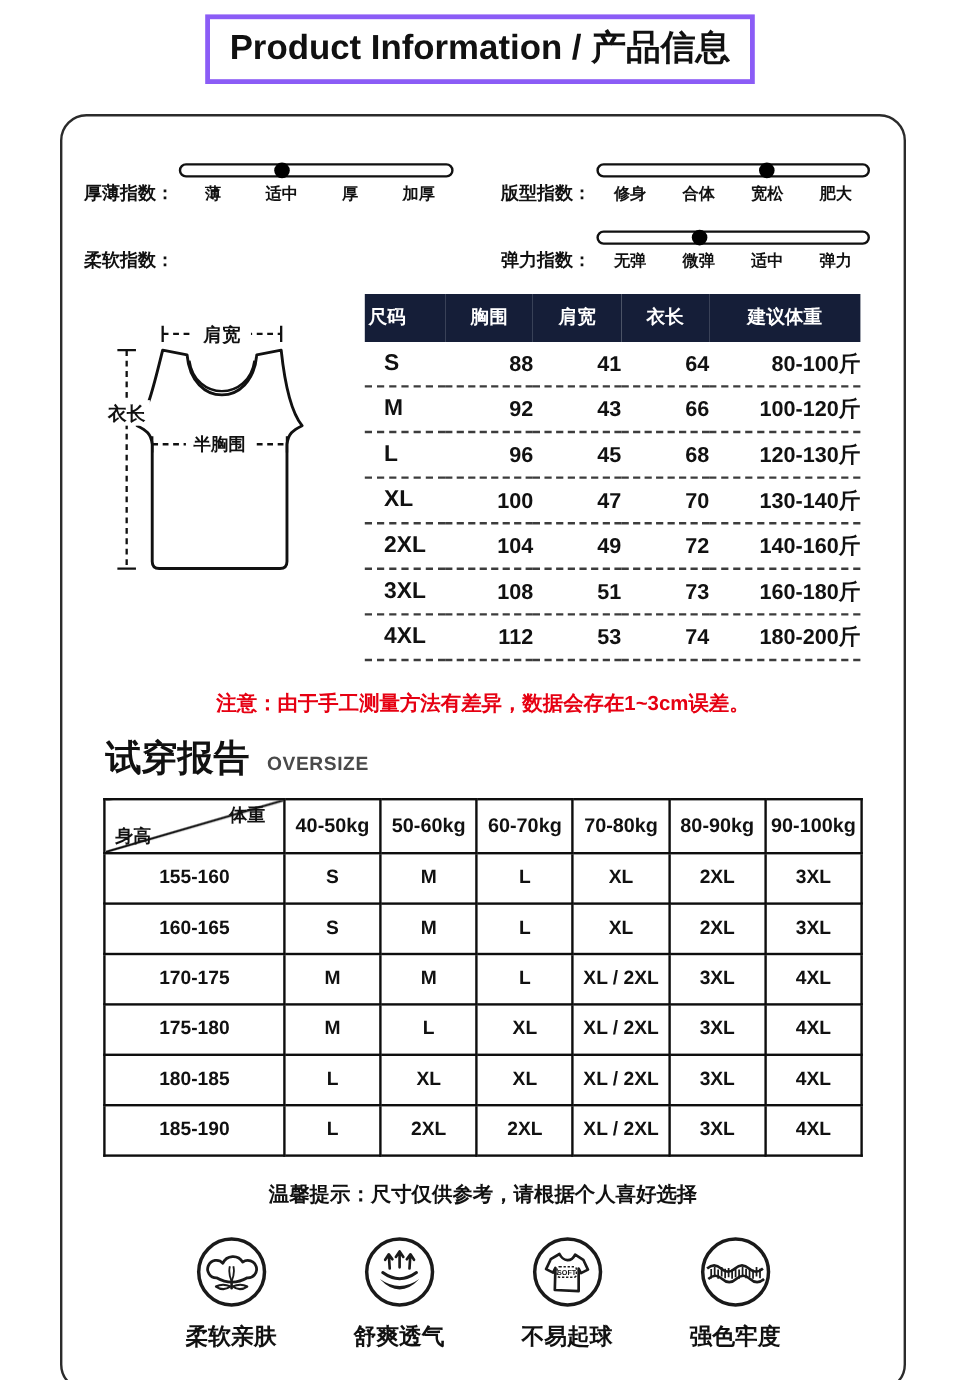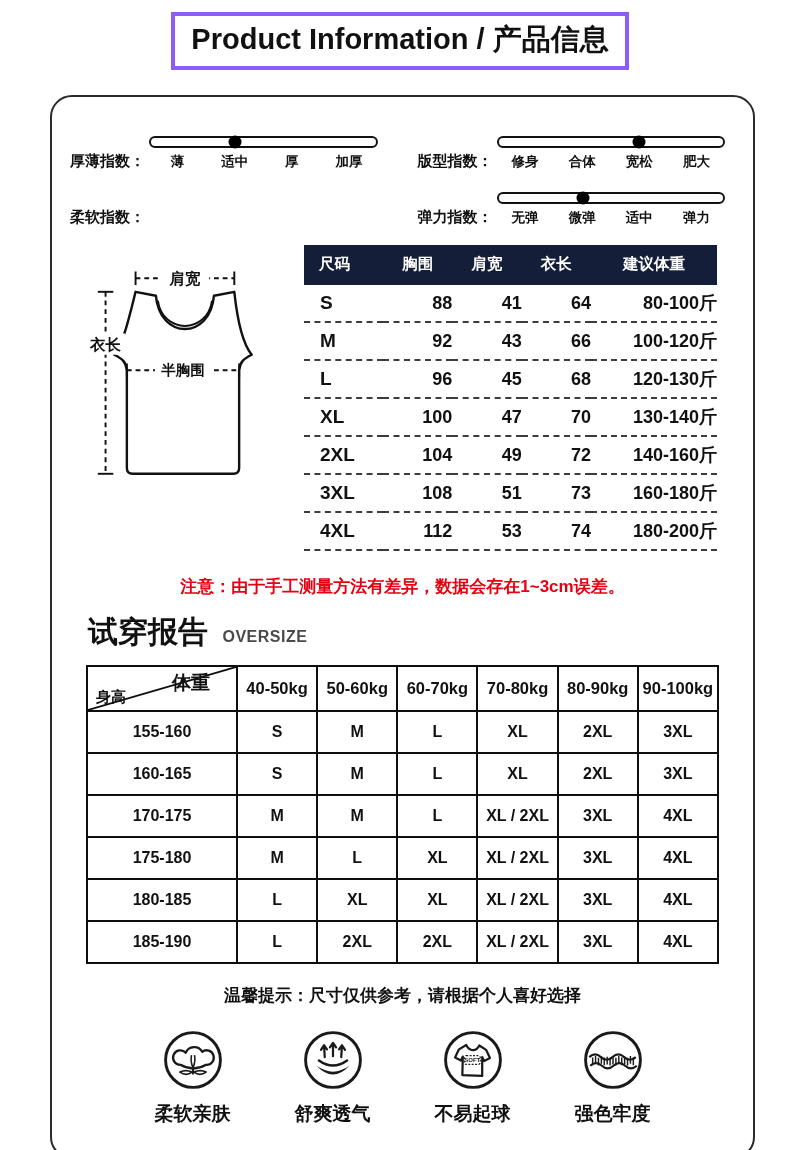--- a/index.html
+++ b/index.html
@@ -60,21 +60,21 @@
   
   .size-section { display: flex; margin-top: 14px; padding: 0 36px 0 10px; }
   .vest { width: 242px; height: 252px; flex: none; margin-top: 10px; }
   .size-table-wrap { flex: 1; margin-top: 4px; }
   .size-table { width: 100%; border-collapse: collapse; }
   .size-table th {
     background: var(--navy); color: #fff;
     font-weight: bold; font-size: 15.5px;
     padding: 9px 0 10px; text-align: center;
   }
-  .size-table th:first-child { text-align: left; padding-left: 15px; width: 64px; }
+  .size-table th:first-child { text-align: left; padding-left: 3px; width: 64px; }
   .size-table th:nth-child(5) { width: 126px; }
   .size-table td {
     text-align: right; font-weight: 700; font-size: 18px;
     padding: 6px 0 6px; border-bottom: 2px dashed #3c3c3c;
   }
   .size-table td:first-child {
     text-align: left; padding-left: 16px;
     font-size: 19px; font-weight: 700;
   }
 
@@ -100,21 +100,21 @@
   .fit-table thead th { height: 43px; font-size: 16.5px; }
   .fit-table .corner {
     position: relative;
     background:
       linear-gradient(to bottom right,
         transparent calc(50% - 1.4px),
         #0e0e0e calc(50% - 0.4px),
         #0e0e0e calc(50% + 0.4px),
         transparent calc(50% + 1.4px));
   }
-  .corner-top    { position: absolute; top: 3px;  right: 26px; font-size: 19px; }
+  .corner-top    { position: absolute; top: 3px;  right: 15px; font-size: 15px; }
   .corner-bottom { position: absolute; bottom: 3px; left: 8px; font-size: 15px; }
 
   .tip { margin-top: 20px; text-align: center; font-weight: bold; font-size: 17px; }
 
   
   .features {
     display: flex; justify-content: center;
     gap: 64px; margin-top: 22px; padding-bottom: 30px;
   }
   .feature { text-align: center; }

